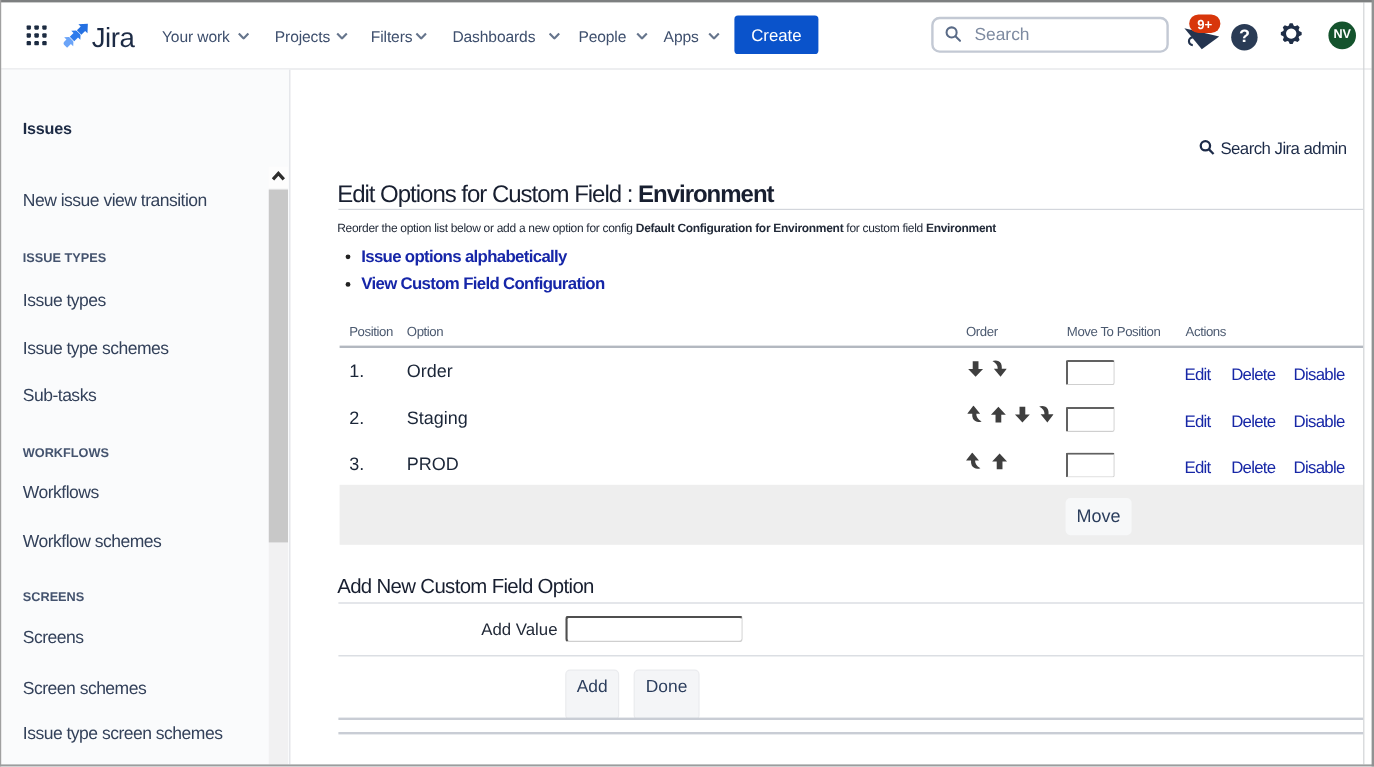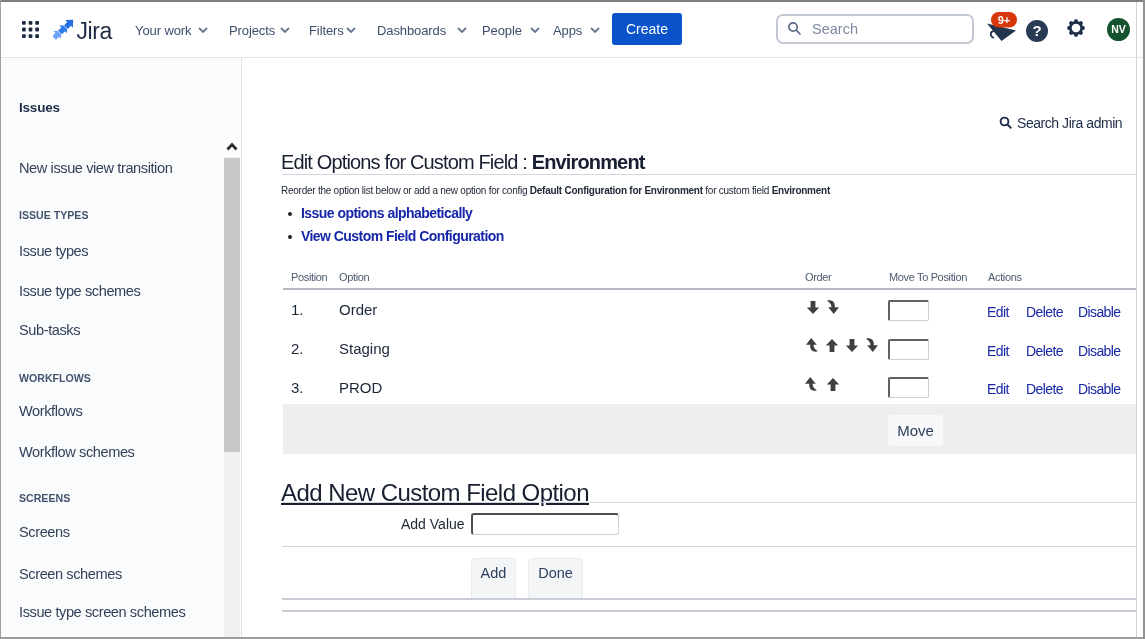--- a/index.html
+++ b/index.html
@@ -39,21 +39,21 @@
 .bdot { position:absolute; left:288px; width:4px; height:4px; border-radius:50%; background:#222; }
 
 .th { position:absolute; top:270.6px; font-size:11px; color:#4c5a70; letter-spacing:-0.35px; }
 .rowtxt { position:absolute; font-size:15px; color:#1b2638; }
 .alink { position:absolute; font-size:14px; color:#1727a6; letter-spacing:-0.6px; }
 .posin { position:absolute; width:41px; height:21px; background:#fff; border-style:solid; border-color:#616161 #cfcfcf #cfcfcf #616161; border-width:2px 1px 1px 2px; border-radius:2px; }
 #headline { left:283px; top:287.5px; width:853px; height:2px; background:#b3b8c0; }
 #grayrow { left:283px; top:404px; width:853px; height:50px; background:#eeeeee; }
 #movebtn { left:888px; top:415px; width:55px; height:31px; background:#f7f8f9; border-radius:4px; font-size:15px; color:#2c3e5d; text-align:center; line-height:31px; }
 
-#h3 { left:281px; top:479.4px; font-size:24px; color:#181f30; letter-spacing:-0.55px;text-decoration:underline; }
+#h3 { left:281px; top:479.4px; font-size:17px; color:#181f30; letter-spacing:-0.55px; }
 #addvallbl { left:401px; top:516px; font-size:14px; color:#222a38; }
 #addvalin { left:471px; top:512.5px; width:148px; height:22px; background:#fff; border-style:solid; border-color:#4f4f4f #cfcfcf #cfcfcf #4f4f4f; border-width:2px 1px 1px 2px; border-radius:3px; }
 .formbtn { position:absolute; top:558px; height:42px; background:#f4f5f7; border:1px solid #eaebee; border-radius:4px; font-size:14.5px; color:#2c3e5d; text-align:center; line-height:28px; }
 </style>
 </head>
 <body>
 <div id="page">
 
   <div class="abs" id="topbar"></div>
 

